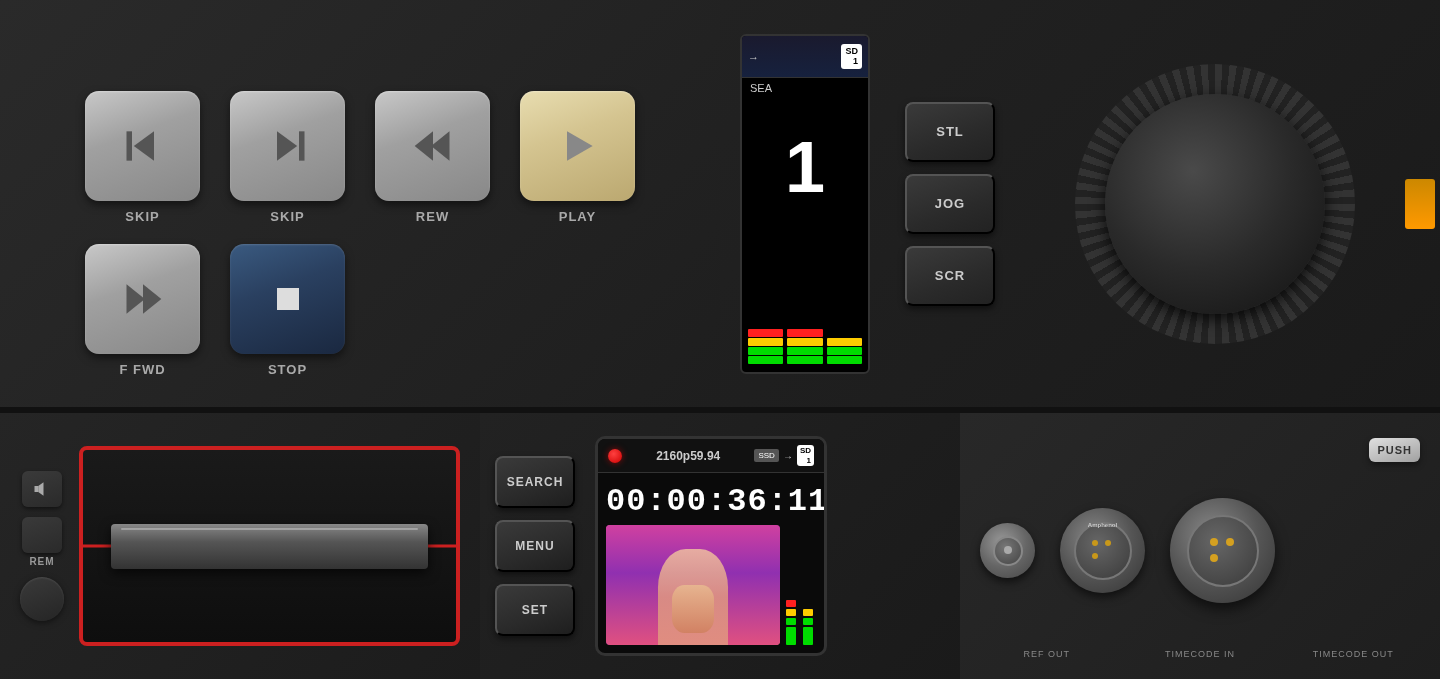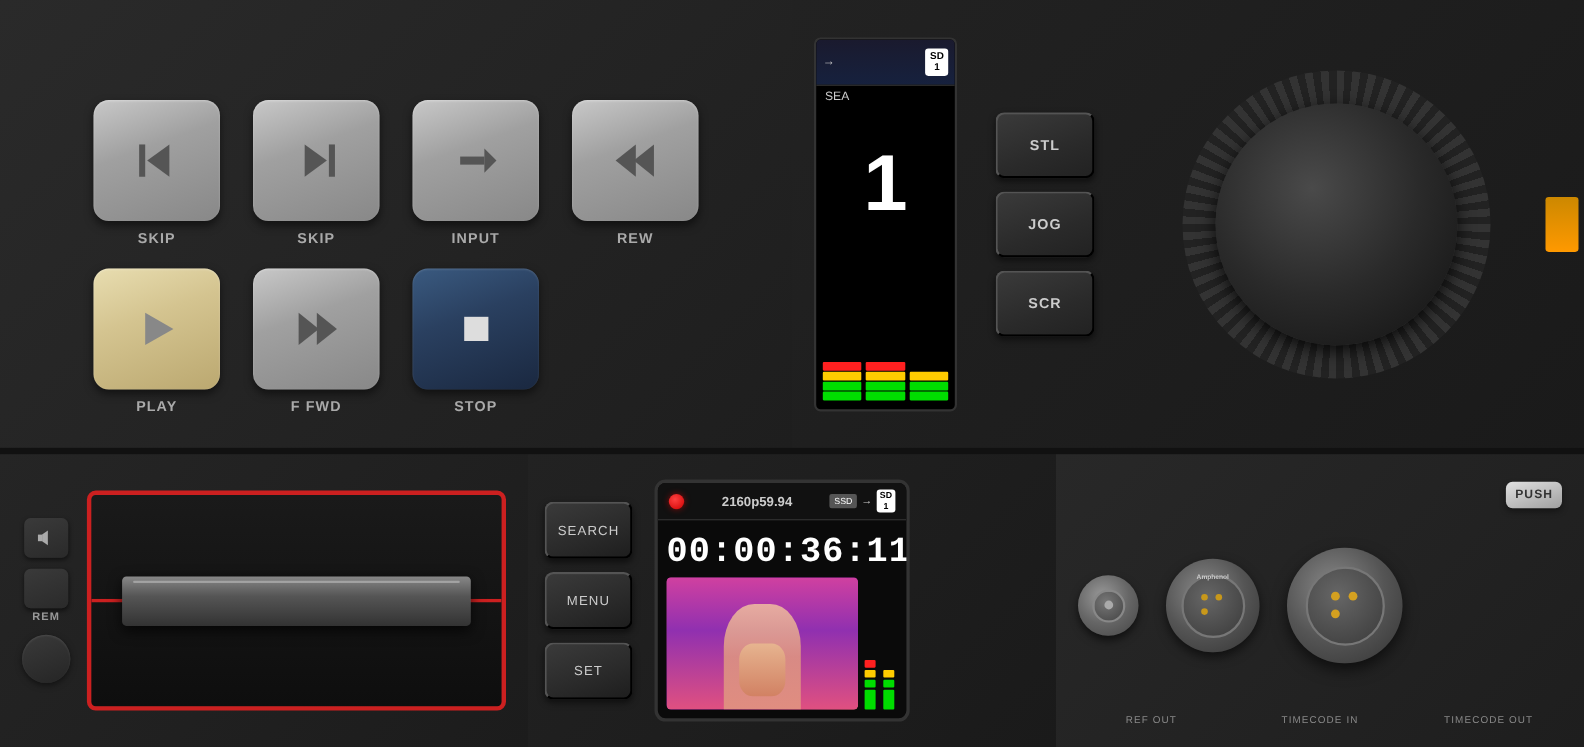--- a/index.html
+++ b/index.html
@@ -142,21 +142,21 @@
     }
 
     .lcd-sd-badge {
       background: #fff;
       color: #000;
       font-size: 9px;
       font-weight: bold;
       padding: 2px 4px;
       border-radius: 3px;
       line-height: 1.2;
-      text-align: center;
+      text-align: right;
     }
 
     .lcd-number {
       color: #fff;
       font-size: 72px;
       font-weight: bold;
       text-align: center;
       padding: 10px;
       line-height: 1;
       flex: 1;
@@ -374,21 +374,21 @@
     .menu-btn {
       width: 80px;
       height: 52px;
       background: linear-gradient(160deg, #3a3a3a 0%, #2a2a2a 60%, #1e1e1e 100%);
       border-radius: 8px;
       display: flex;
       align-items: center;
       justify-content: center;
       color: #ccc;
       font-size: 12px;
-      font-weight: normal;
+      font-weight: bold;
       letter-spacing: 1px;
       cursor: pointer;
       box-shadow: 0 3px 6px rgba(0,0,0,0.5);
     }
 
     
     .main-display {
       width: 232px;
       height: 220px;
       background: #0a0a0a;
@@ -583,29 +583,20 @@
         <div class="btn-wrapper">
           <button class="transport-btn btn-gray">
             <svg class="transport-icon" viewBox="0 0 48 48">
               <rect x="36" y="8" width="6" height="32" fill="#555"></rect>
               <polygon points="12,8 34,24 12,40" fill="#555"></polygon>
             </svg>
           </button>
           <span class="btn-label">SKIP</span>
         </div>
 
-        <div class="btn-wrapper">
-          <button class="transport-btn btn-gray">
-            <svg class="transport-icon" viewBox="0 0 48 48">
-              <rect x="8" y="20" width="24" height="8" fill="#555"></rect>
-              <polygon points="32,12 44,24 32,36" fill="#555"></polygon>
-            </svg>
-          </button>
-          <span class="btn-label">INPUT</span>
-        </div>
 
         <div class="btn-wrapper">
           <button class="transport-btn btn-gray">
             <svg class="transport-icon" viewBox="0 0 48 48">
               <polygon points="24,8 4,24 24,40" fill="#555"></polygon>
               <polygon points="42,8 22,24 42,40" fill="#555"></polygon>
             </svg>
           </button>
           <span class="btn-label">REW</span>
         </div>

